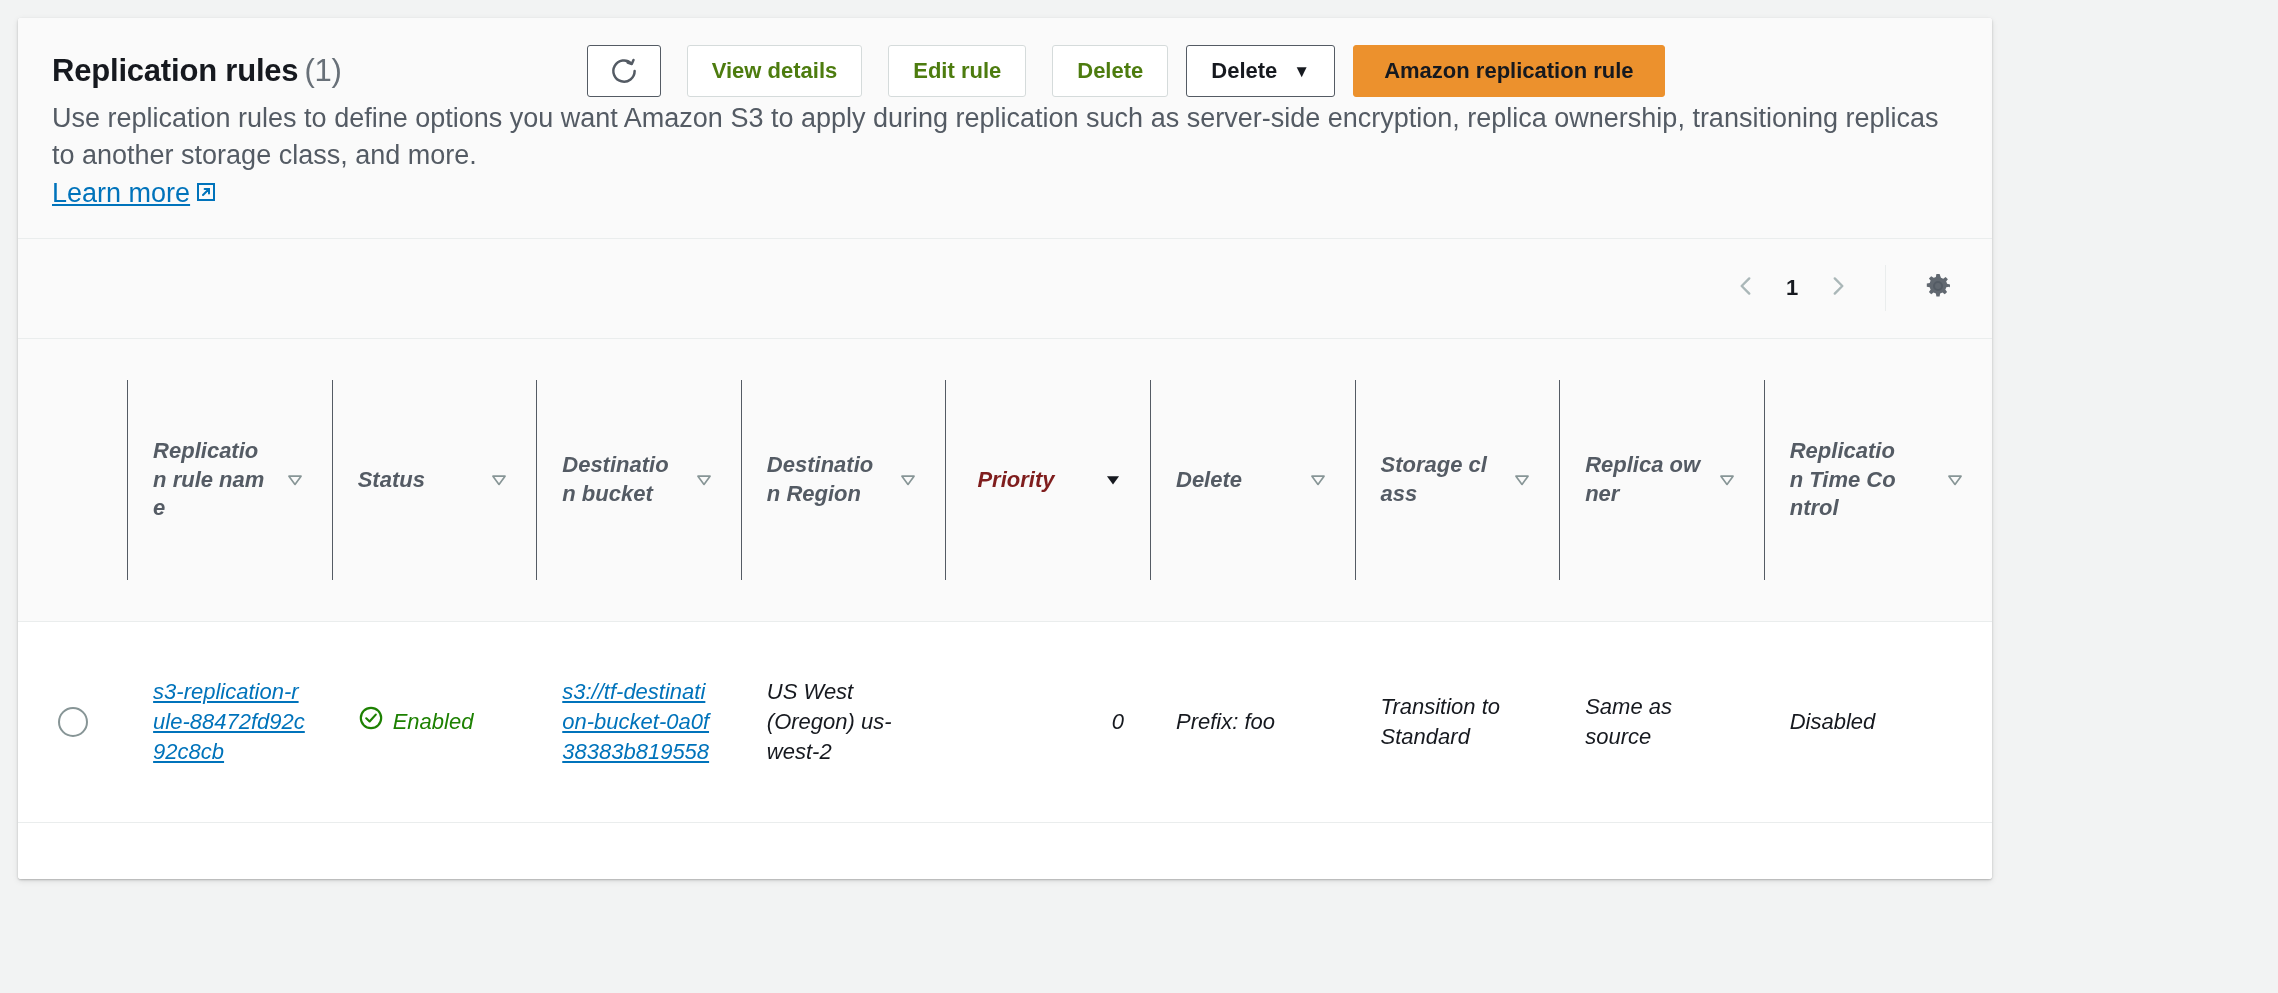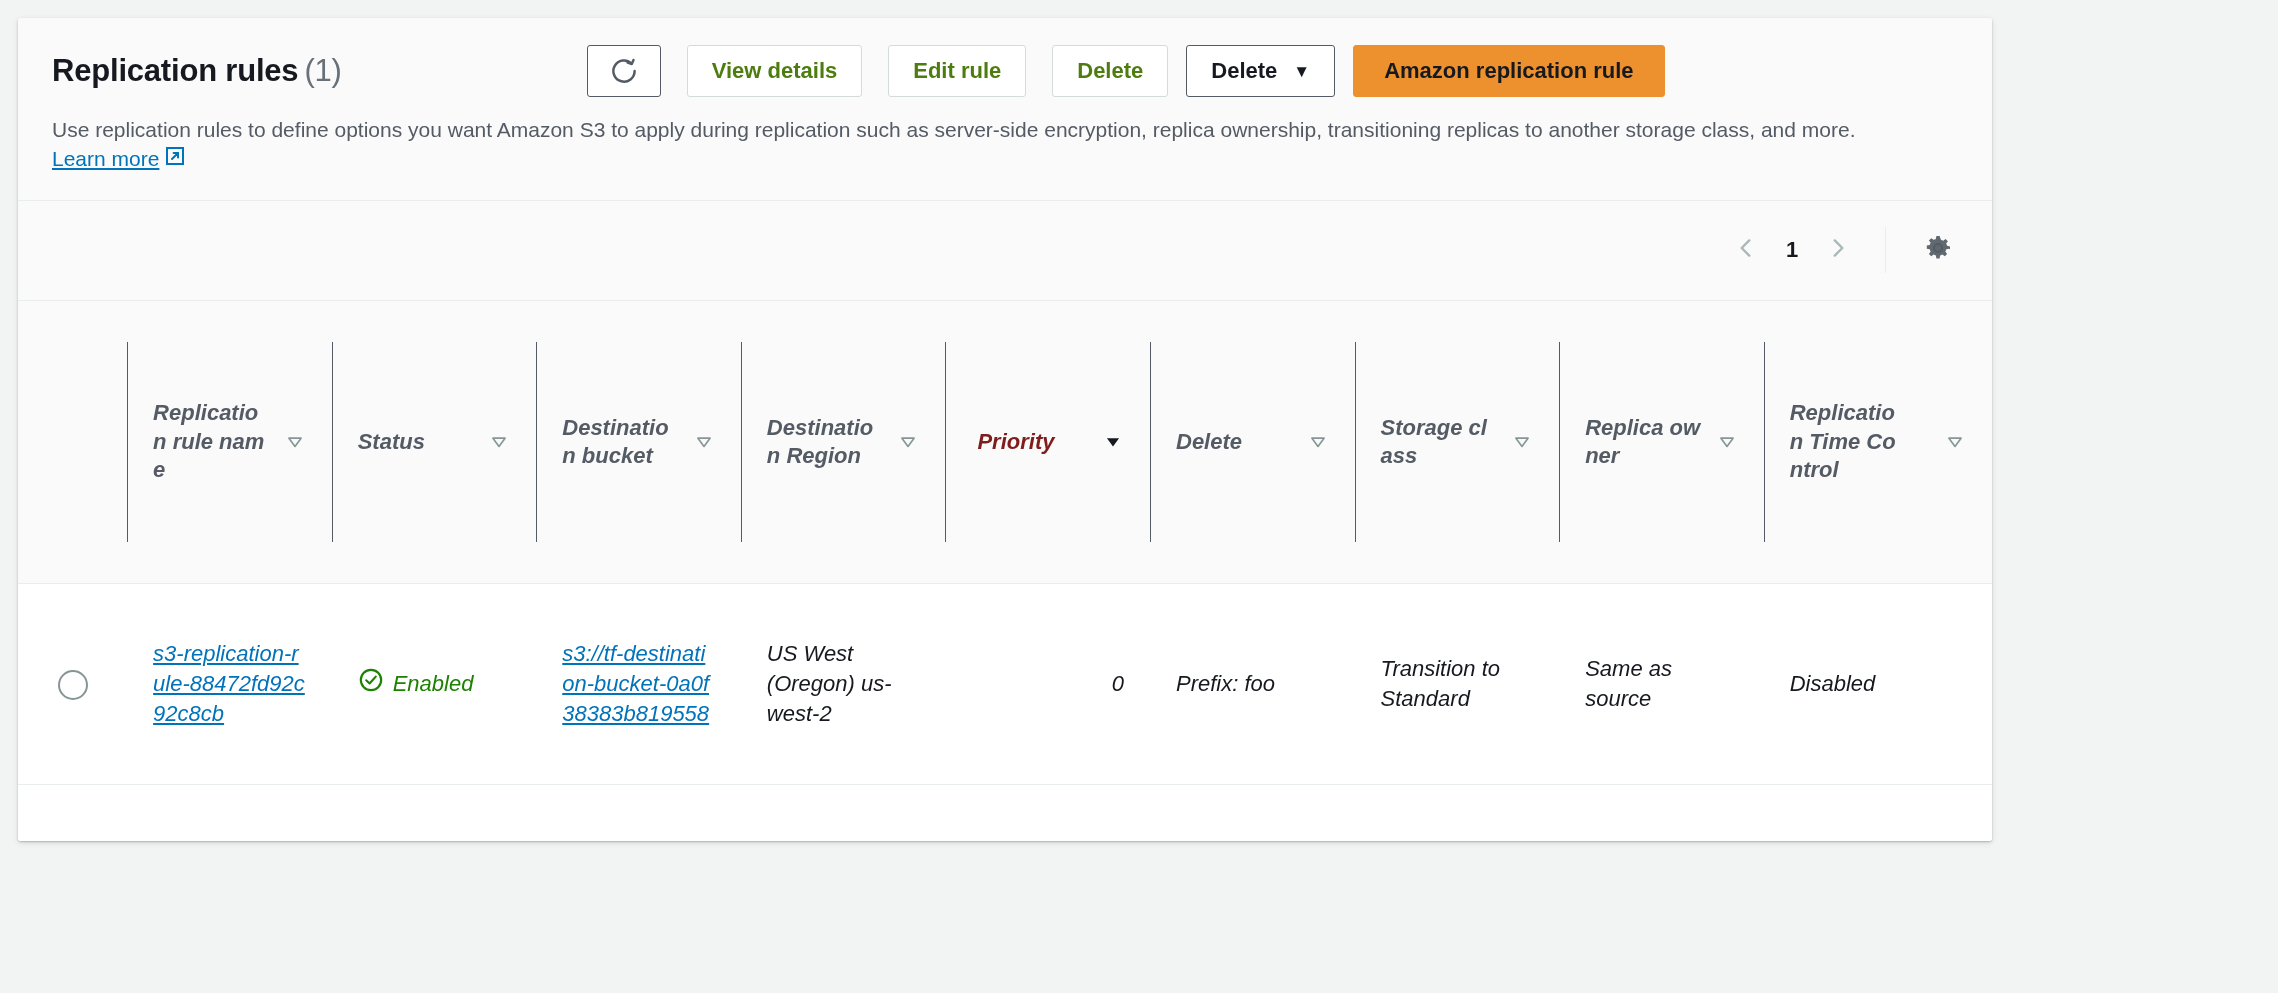--- a/index.html
+++ b/index.html
@@ -91,22 +91,22 @@
   }
   .btn .caret {
     margin-left: 16px;
     font-size: 17px;
     line-height: 1;
     color: #16191f;
   }
   .refresh-svg { display: block; }
 
   .card-desc {
-    margin-top: 18px;
-    font-size: 21px;
+    margin-top: 2px;
+    font-size: 27px;
     line-height: 1.38;
     color: #545b64;
     max-width: 2110px;
   }
   .learn-more {
     color: #0073bb;
     text-decoration: underline;
     display: inline-flex;
     align-items: center;
     gap: 6px;

